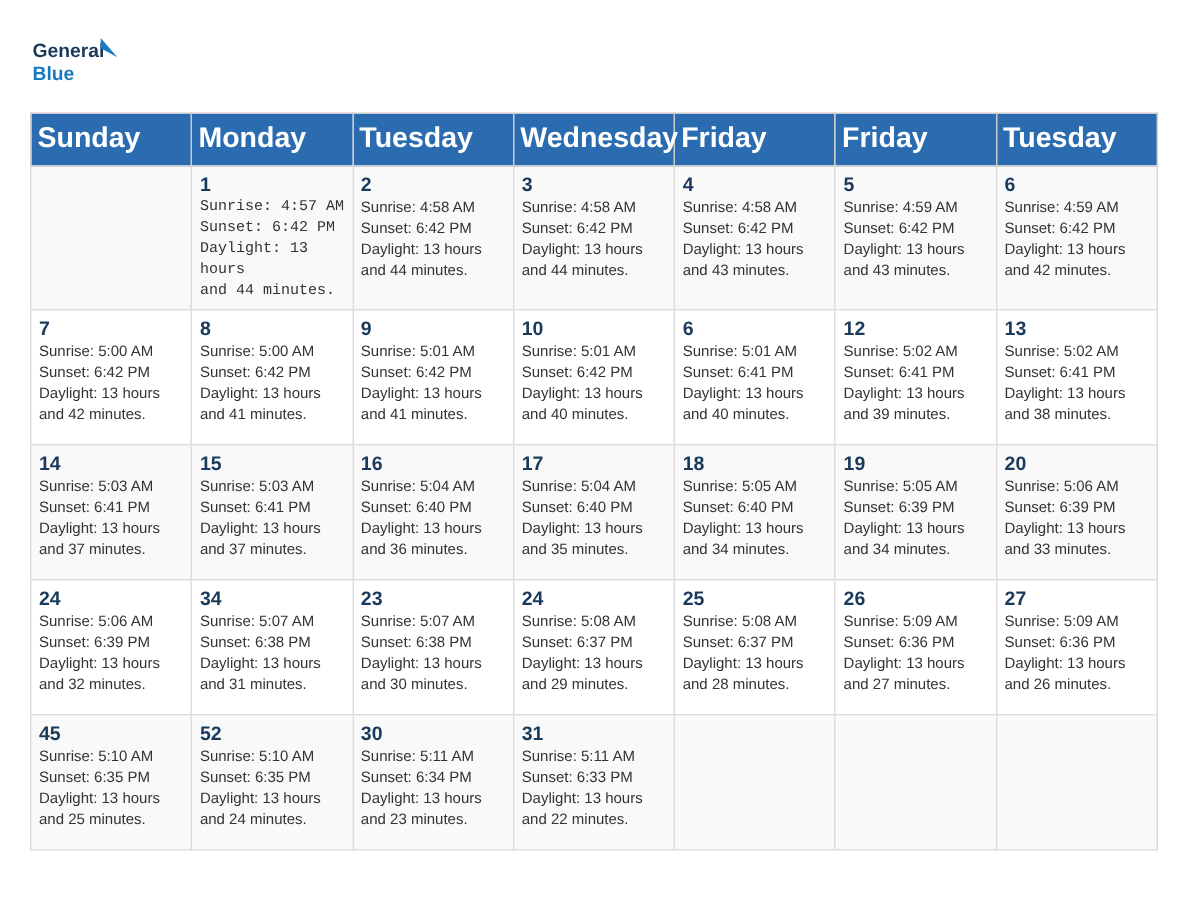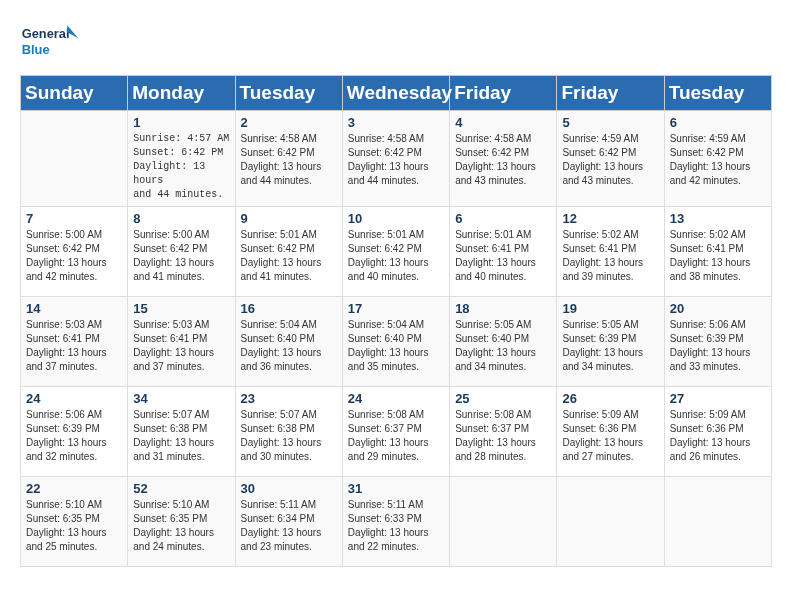--- a/index.html
+++ b/index.html
@@ -298,21 +298,21 @@
         <td>
           <span class="day-number">27</span>
           <div class="cell-info" style="white-space: pre-line;">Sunrise: 5:09 AM
 Sunset: 6:36 PM
 Daylight: 13 hours
 and 26 minutes.</div>
         </td>
       </tr>
       <tr>
         <td>
-          <span class="day-number">22</span>
+          <span class="day-number">45</span>
           <div class="cell-info" style="white-space: pre-line;">Sunrise: 5:10 AM
 Sunset: 6:35 PM
 Daylight: 13 hours
 and 25 minutes.</div>
         </td>
         <td>
           <span class="day-number">52</span>
           <div class="cell-info" style="white-space: pre-line;">Sunrise: 5:10 AM
 Sunset: 6:35 PM
 Daylight: 13 hours

